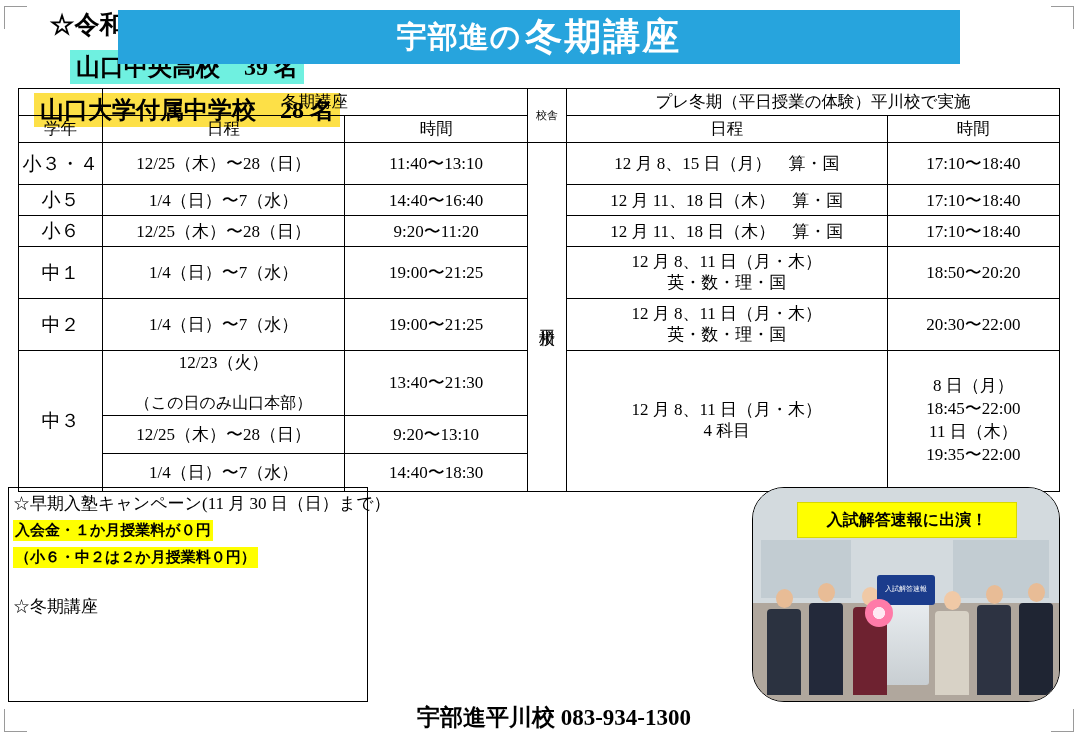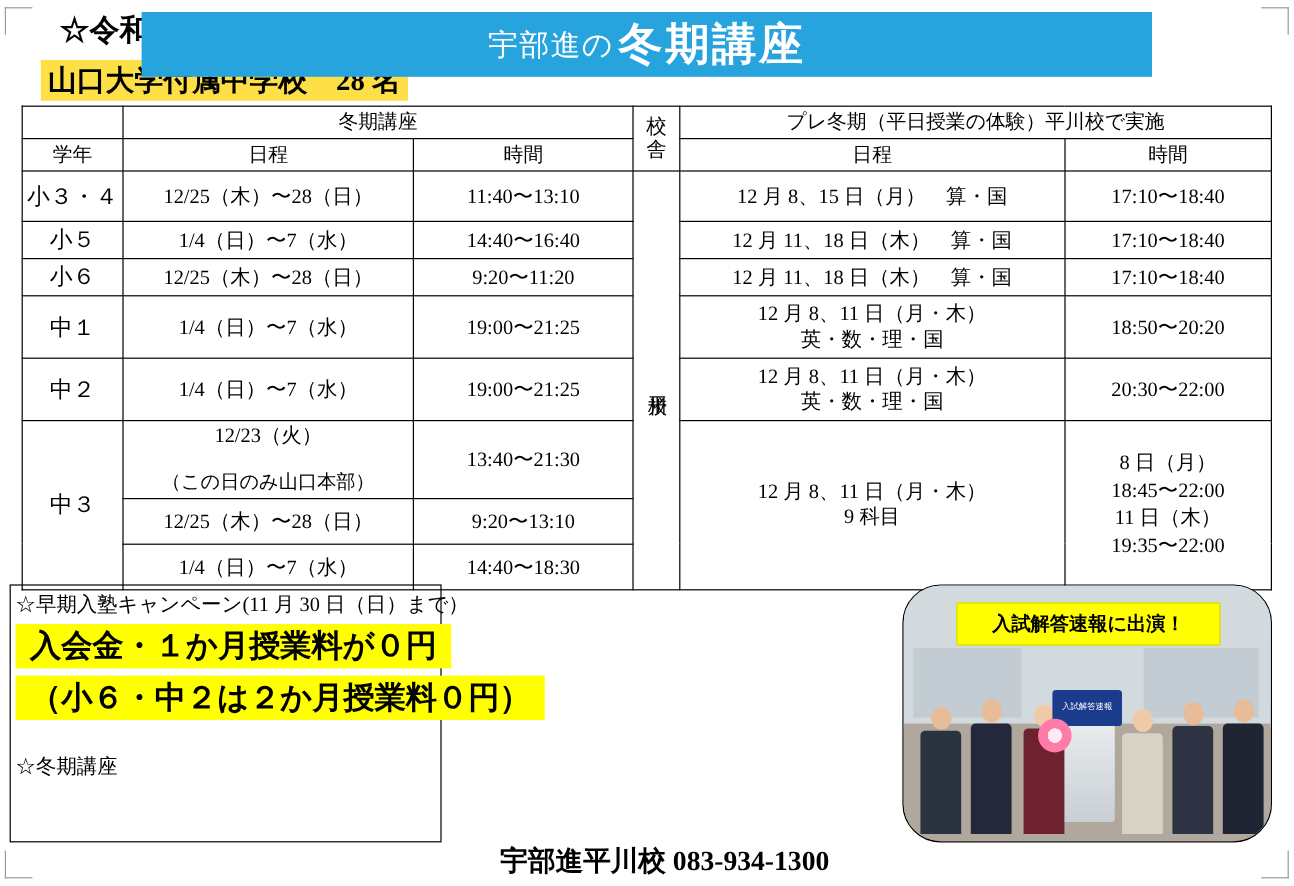--- a/index.html
+++ b/index.html
@@ -18,21 +18,21 @@
   .crop.br{right:4px;bottom:6px;border-right:1px solid #9a9a9a;border-bottom:1px solid #9a9a9a;}
 
   
   .banner{
     position:absolute;left:118px;top:10px;width:842px;height:54px;
     background:#27a4dd;
     display:flex;align-items:center;justify-content:center;
     color:#ffffff;
     white-space:nowrap;
   }
-  .banner .small{font-size:25px;letter-spacing:1px;}
+  .banner .small{font-size:30px;letter-spacing:1px;font-weight:bold;}
   .banner .big{font-size:37px;font-weight:bold;letter-spacing:2px;margin-left:4px;}
 
   
   table.sched{
     position:absolute;left:18px;top:88px;width:1042px;
     border-collapse:collapse;
     table-layout:fixed;
   }
   table.sched td, table.sched th{
     border:1px solid #000;
@@ -57,22 +57,22 @@
   .box{position:absolute;border:1px solid #000;box-sizing:border-box;}
   #promo-box{left:8px;top:487px;width:360px;height:215px;}
   #result-box{left:376px;top:487px;width:374px;height:215px;border:none;}
   #photo-box{left:752px;top:487px;width:308px;height:215px;overflow:hidden;border-radius:32px;}
 
   .promo-line{font-size:17px;margin:4px 0 2px 4px;white-space:nowrap;}
   .hl-yellow{background:#ffff00;}
   .hl-cyan{background:#6ff0e0;}
   .hl-green{background:#fde047;}
   .promo-big{
-    font-size:26px;font-weight:bold;margin:3px 0 3px 2px;
-    display:inline-block;padding:1px 12px;white-space:nowrap;
+    font-size:15px;font-weight:bold;margin:3px 0 3px 2px;
+    display:inline-block;padding:1px 2px;white-space:nowrap;
   }
   .promo-mid{
     font-size:17px;display:inline-block;padding:1px 2px;margin:2px 0 0 4px;white-space:nowrap;
   }
 
   .result-title{font-size:25px;font-weight:bold;text-align:center;margin-top:8px;white-space:nowrap;}
   .result-row{text-align:center;margin-top:9px;}
   .result-row span{
     display:inline-block;padding:1px 6px;font-size:24px;font-weight:bold;white-space:nowrap;
   }
@@ -127,21 +127,21 @@
     <col style="width:225px">
     <col style="width:170px">
     <col style="width:36px">
     <col style="width:298px">
     <col style="width:160px">
   </colgroup>
   <tbody>
     <tr>
       <td class="hdr"></td>
       <td class="hdr" colspan="2">冬期講座</td>
-      <td class="hdr" rowspan="2" style="font-size:17px;line-height:1.1">校舎</td>
+      <td class="hdr" rowspan="2" style="font-size:11px;line-height:1.1">校舎</td>
       <td class="hdr" colspan="2">プレ冬期（平日授業の体験）平川校で実施</td>
     </tr>
     <tr>
       <td class="hdr">学年</td>
       <td class="hdr">日程</td>
       <td class="hdr">時間</td>
       <td class="hdr">日程</td>
       <td class="hdr">時間</td>
     </tr>
 
@@ -196,21 +196,21 @@
 
     <tr style="height:46px">
       <td class="grade" rowspan="3">中３</td>
       <td class="two-line">
         <div>12/23（火）</div>
         <div class="sub">（この日のみ山口本部）</div>
       </td>
       <td class="nowrap">13:40〜21:30</td>
       <td class="two-line" rowspan="3">
         <div>12 月 8、11 日（月・木）</div>
-        <div>9 科目</div>
+        <div>4 科目</div>
       </td>
       <td rowspan="3" style="line-height:1.35">
         <div>8 日（月）</div>
         <div>18:45〜22:00</div>
         <div>11 日（木）</div>
         <div>19:35〜22:00</div>
       </td>
     </tr>
     <tr style="height:38px">
       <td class="nowrap">12/25（木）〜28（日）</td>
@@ -226,20 +226,23 @@
 <div class="box" id="promo-box">
   <div class="promo-line">☆早期入塾キャンペーン(11 月 30 日（日）まで）</div>
   <div style="margin-left:2px"><span class="promo-big hl-yellow">入会金・１か月授業料が０円</span></div>
   <div style="margin-left:2px"><span class="promo-big hl-yellow">（小６・中２は２か月授業料０円）</span></div>
   <div class="promo-line" style="margin-top:24px">☆冬期講座</div>
 </div>
 
 <div id="result-box">
   <div class="result-title">☆令和 7 年度　合格実績</div>
   <div class="result-row">
+    <span class="hl-cyan">山口中央高校　39 名</span>
+  </div>
+  <div class="result-row">
     <span class="hl-green">山口大学付属中学校　28 名</span>
   </div>
 </div>
 
 <div class="box" id="photo-box">
   <div class="studio-wall"></div>
   <div class="studio-floor"></div>
   <div class="wall-panel" style="left:8px;top:52px;width:90px;height:58px;"></div>
   <div class="wall-panel" style="right:10px;top:52px;width:96px;height:58px;"></div>
 

